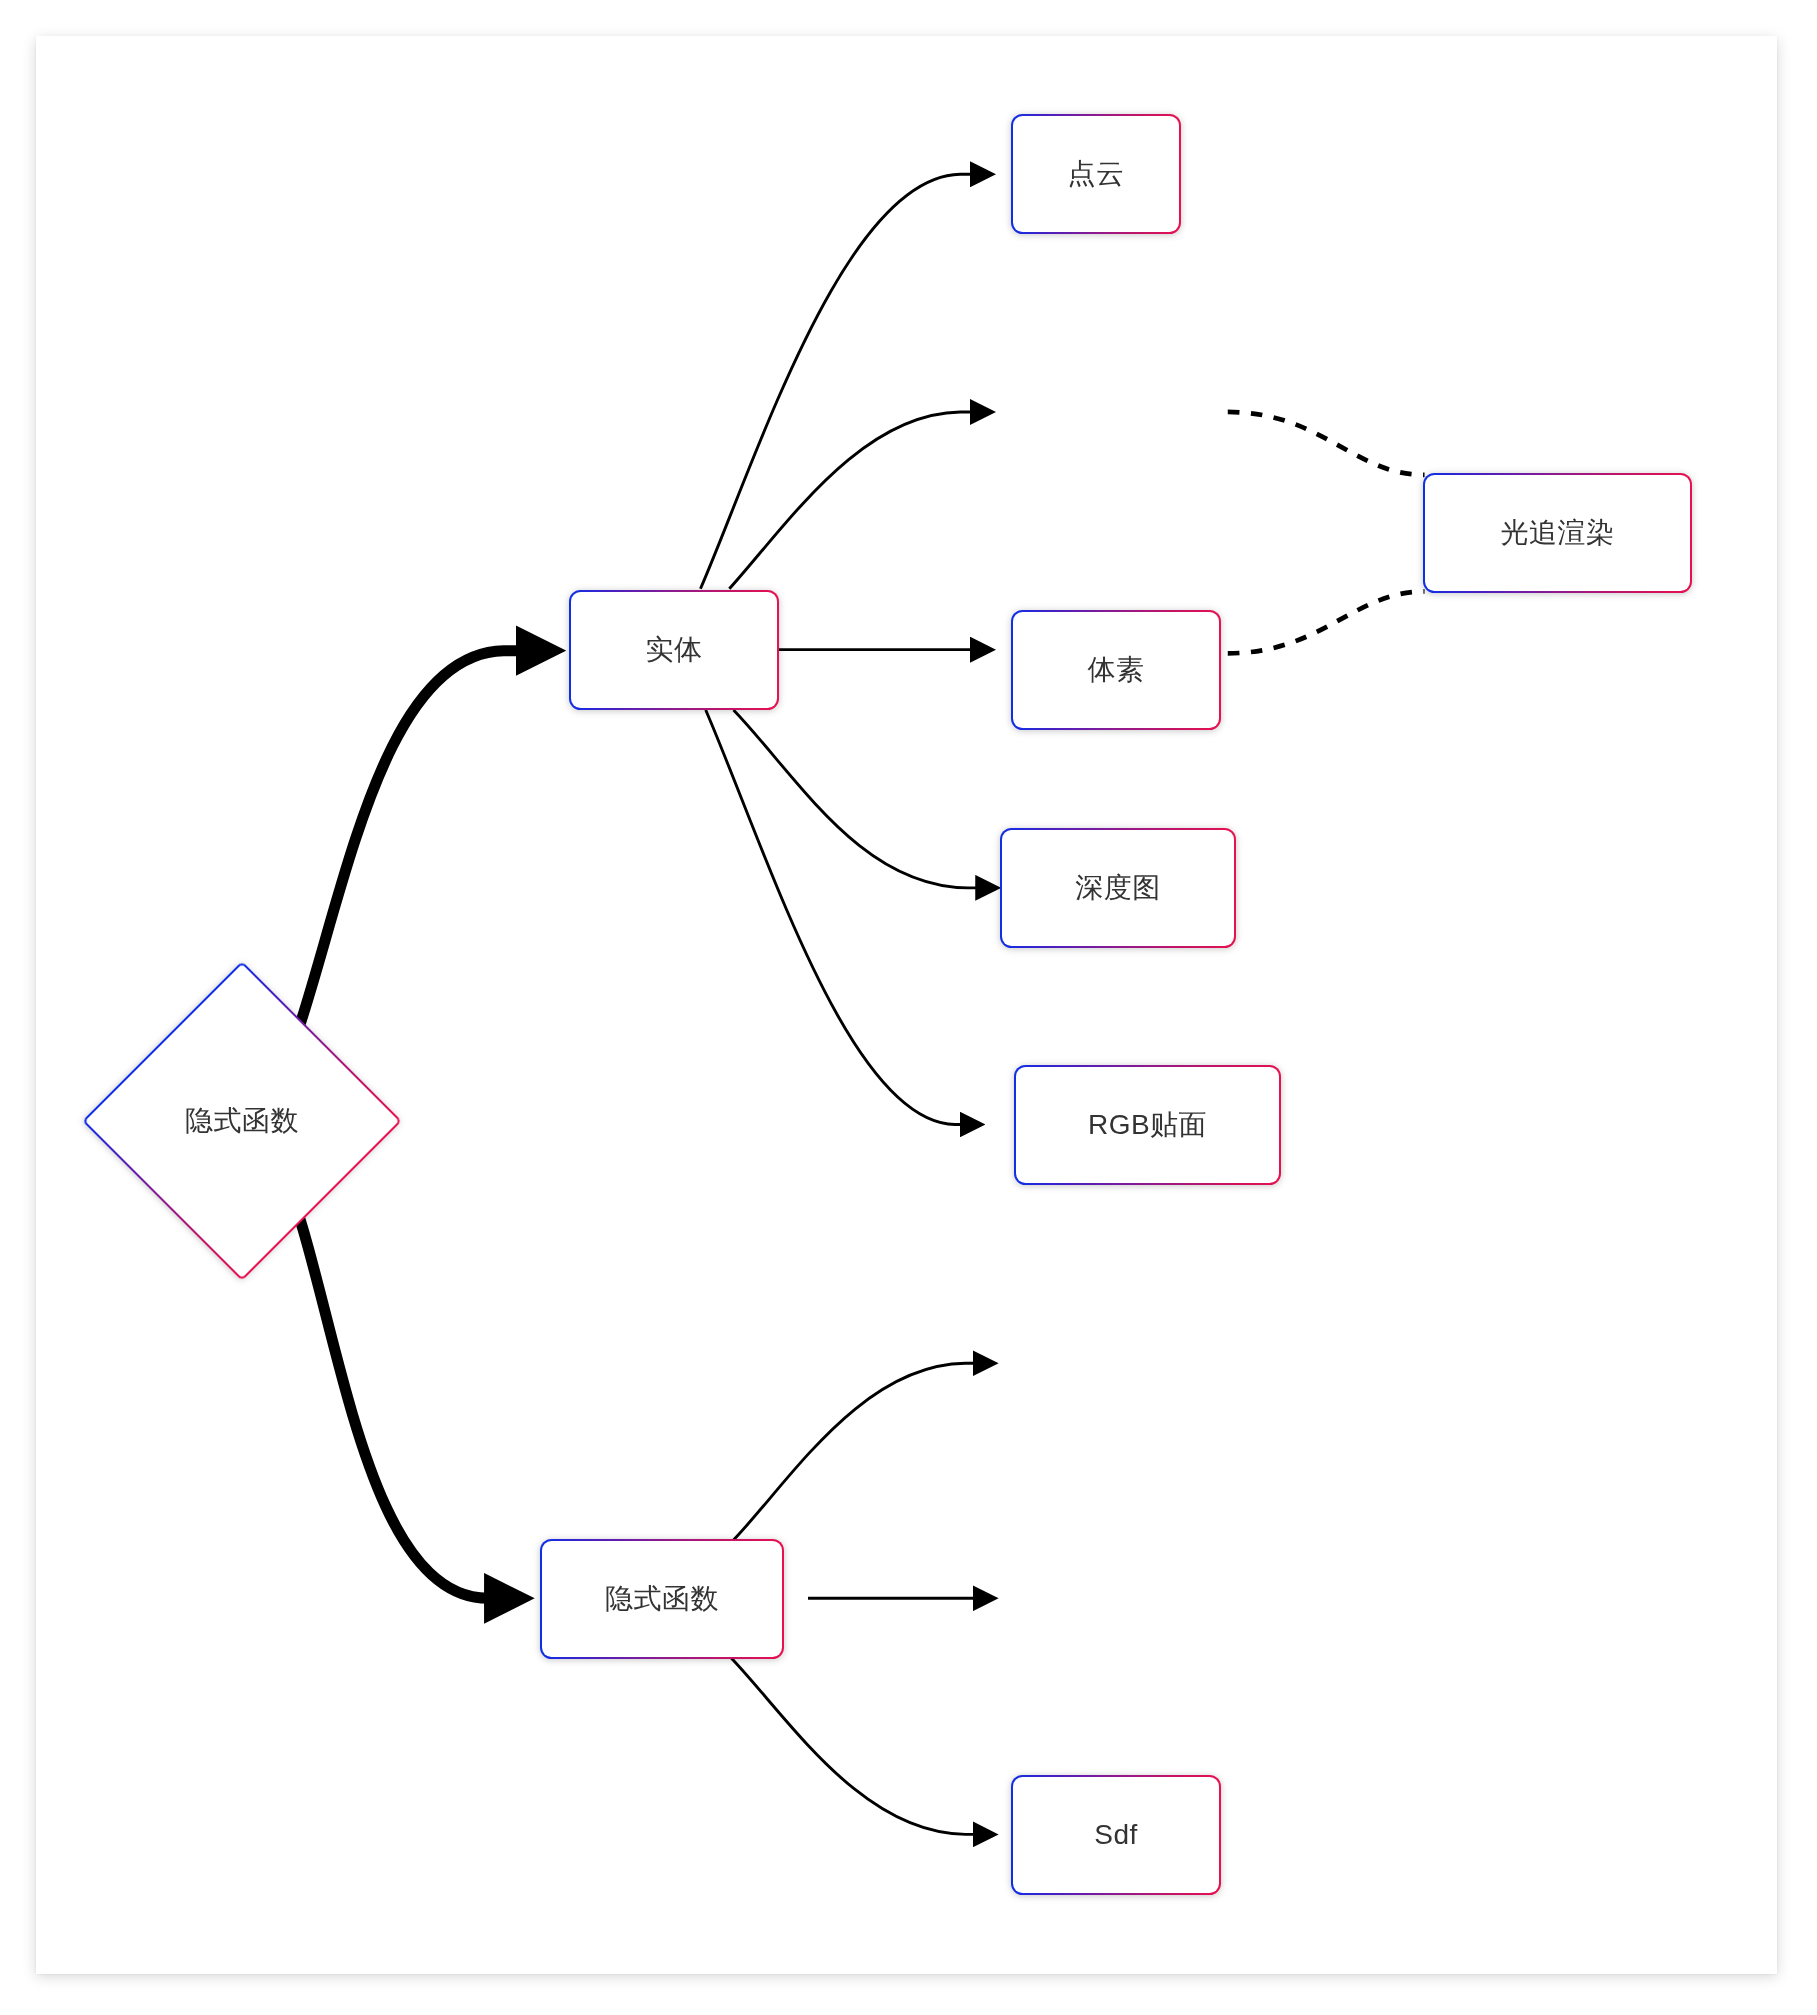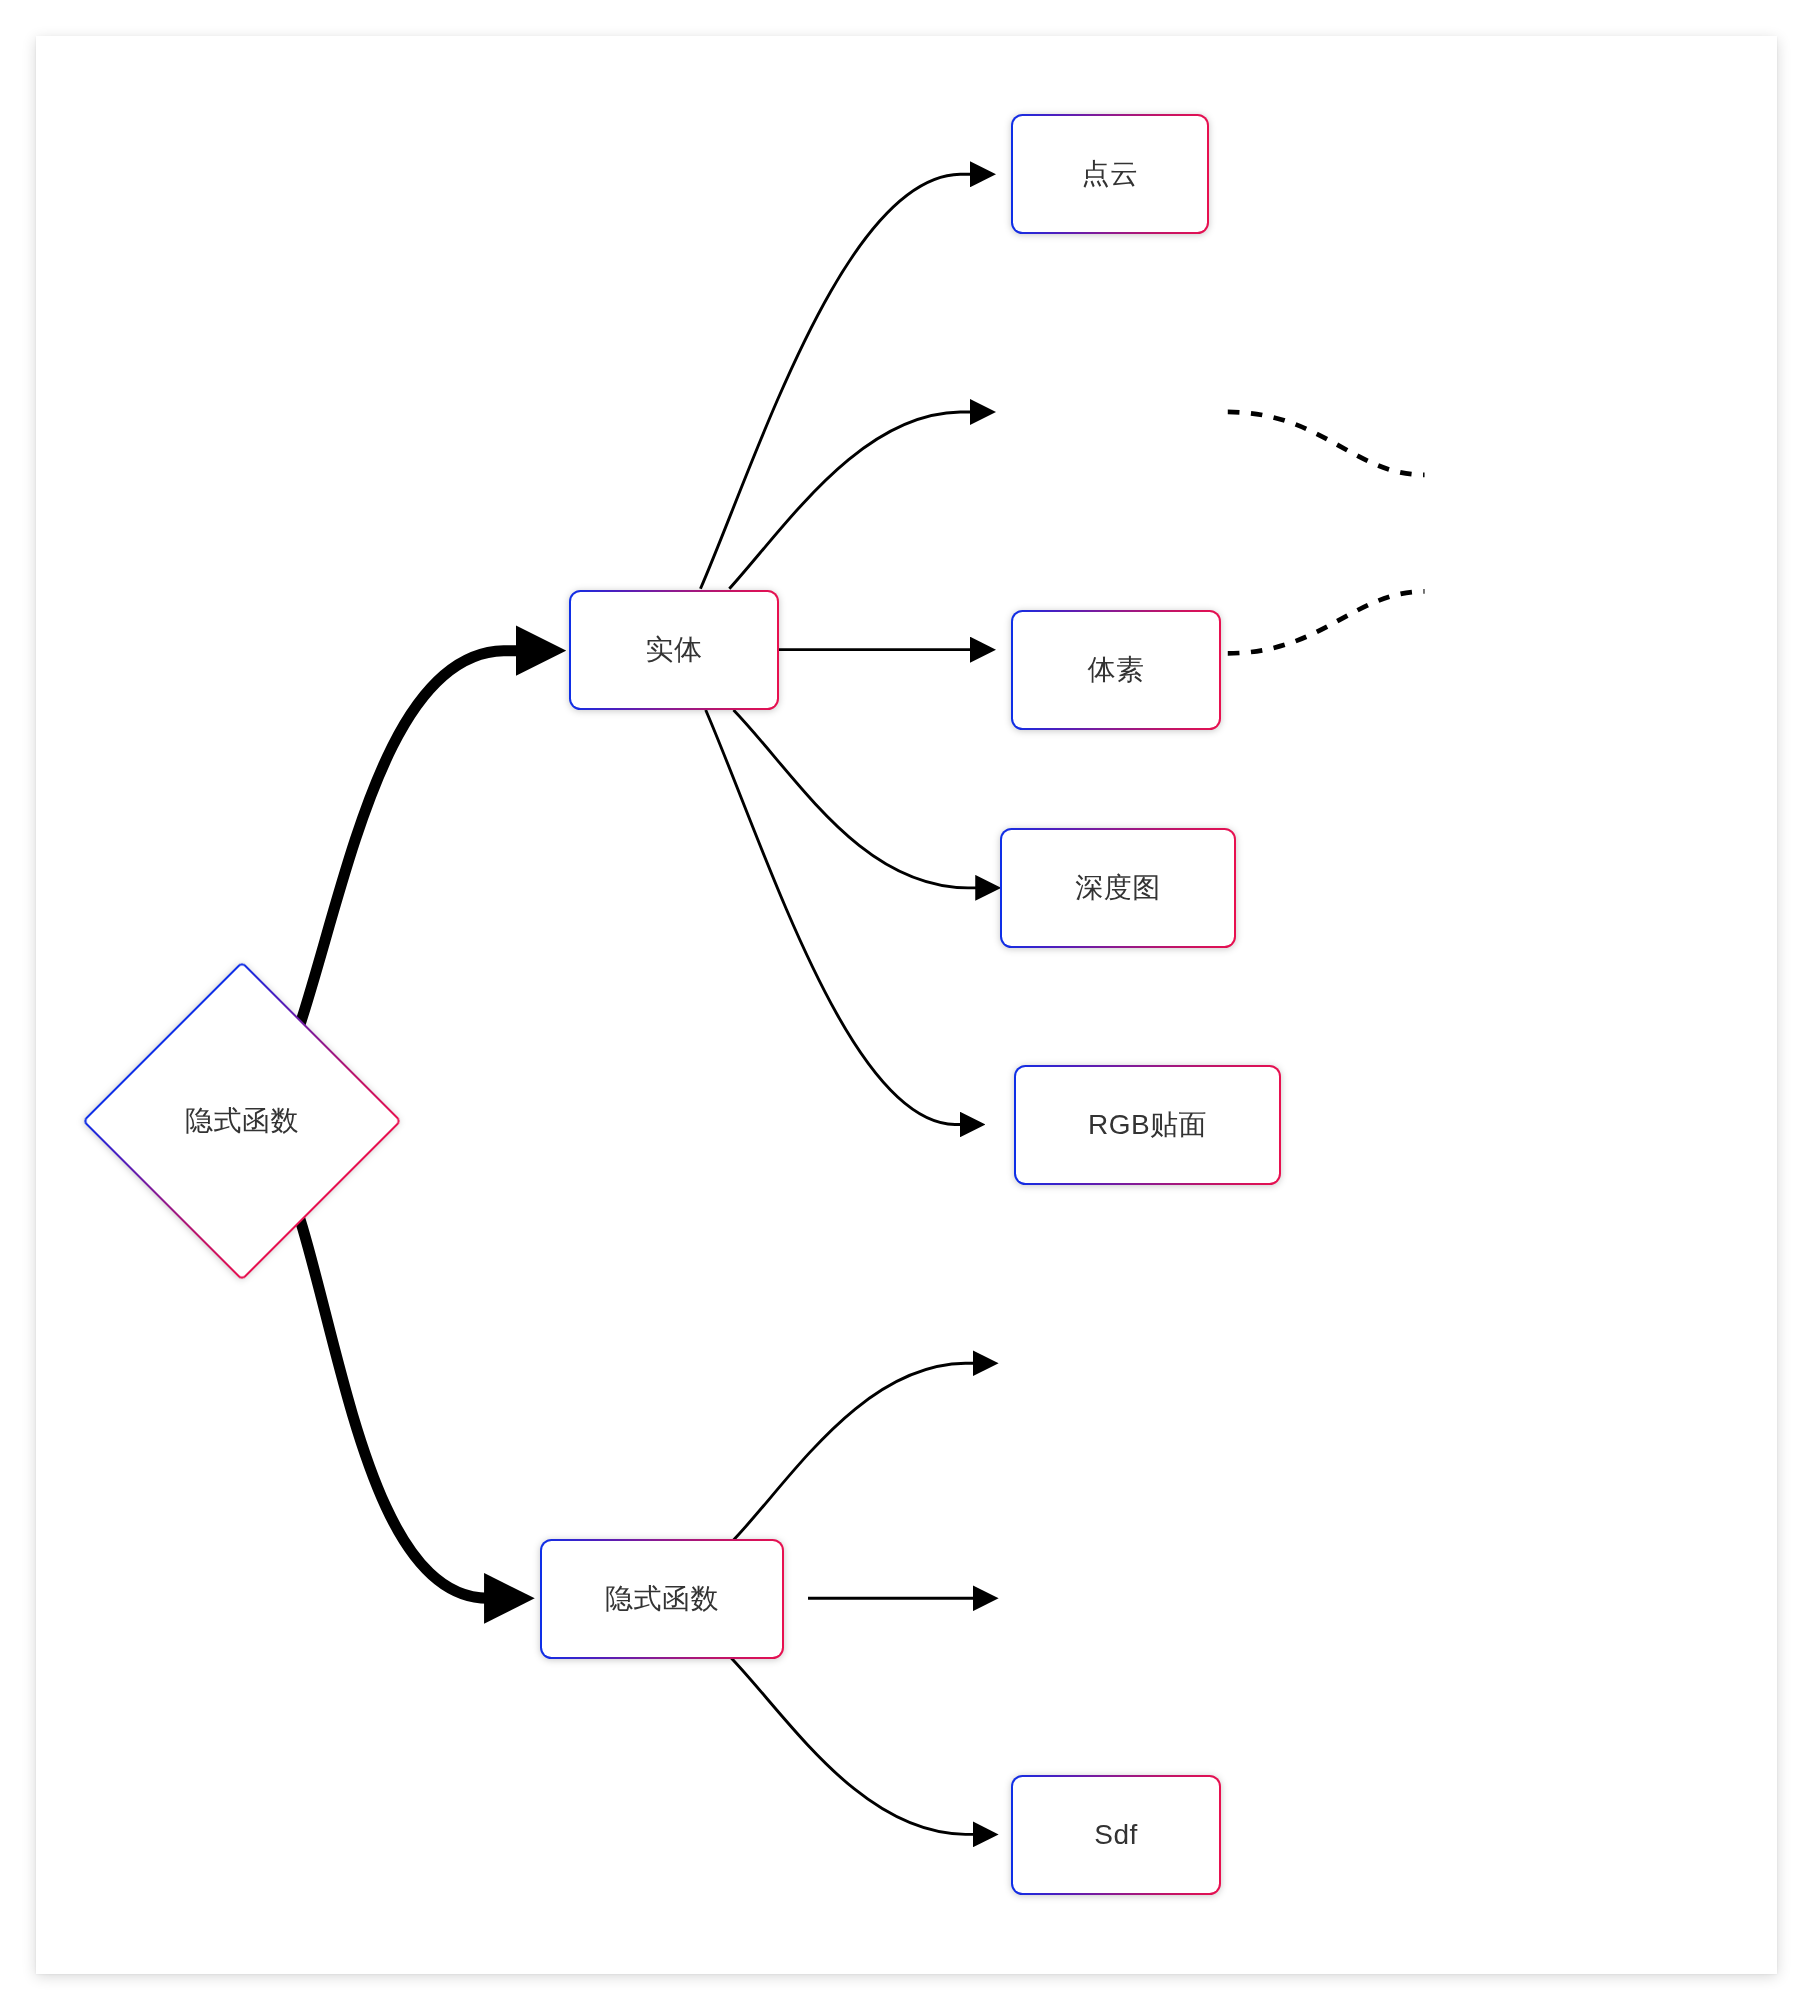--- a/index.html
+++ b/index.html
@@ -115,21 +115,21 @@
       <span class="lbl">实体</span>
     </div>
   </div>
 
   <div class="node g-h" style="left:540px;top:1539px;width:244px;height:120px;">
     <div class="inner">
       <span class="lbl">隐式函数</span>
     </div>
   </div>
 
-  <div class="node g-h" style="left:1011px;top:114px;width:198px;height:120px;">
+  <div class="node g-h" style="left:1011px;top:114px;width:170px;height:120px;">
     <div class="inner">
       <span class="lbl">点云</span>
     </div>
   </div>
 
 
   <div class="node g-h" style="left:1011px;top:610px;width:210px;height:120px;">
     <div class="inner">
       <span class="lbl">体素</span>
     </div>
@@ -140,20 +140,25 @@
       <span class="lbl">深度图</span>
     </div>
   </div>
 
   <div class="node g-h" style="left:1014px;top:1065px;width:267px;height:120px;">
     <div class="inner">
       <span class="lbl">RGB贴面</span>
     </div>
   </div>
 
+  <div class="node g-h" style="left:1423px;top:473px;width:269px;height:120px;">
+    <div class="inner">
+      <span class="lbl">光追渲染</span>
+    </div>
+  </div>
 
 
 
   <div class="node g-h" style="left:1011px;top:1775px;width:210px;height:120px;">
     <div class="inner">
       <span class="lbl">Sdf</span>
     </div>
   </div>
 </div>
 

